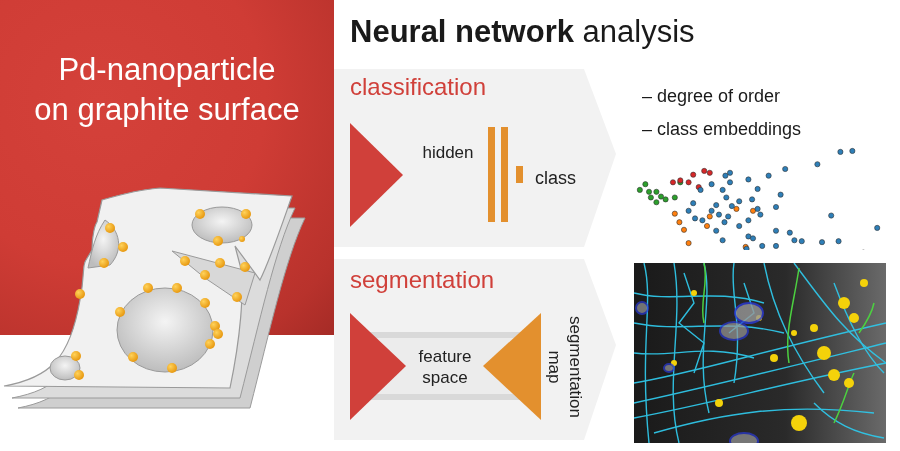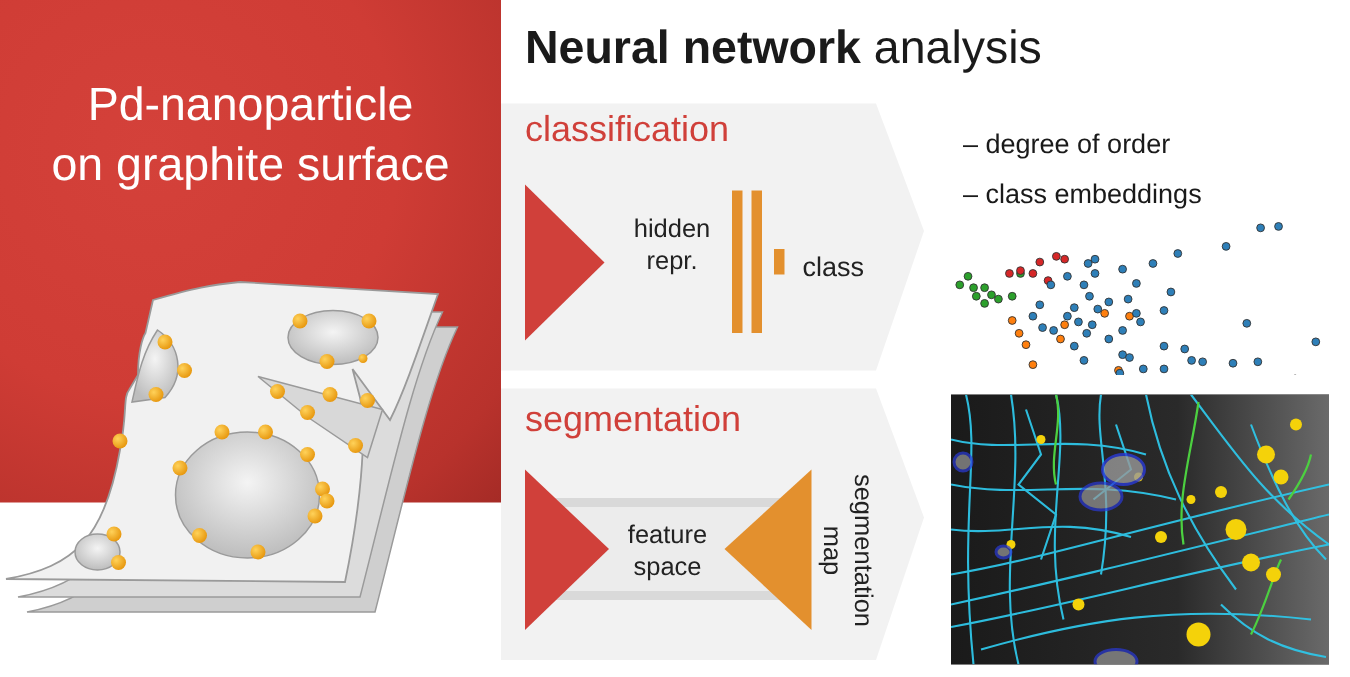--- a/index.html
+++ b/index.html
@@ -88,21 +88,20 @@
 
 <div class="panel-label" style="left:350px;top:73px">classification</div>
 <svg style="position:absolute;left:340px;top:120px" width="200" height="110">
   <polygon points="10,3 63,55 10,107" fill="#d0403a"></polygon>
   <rect x="148" y="7" width="7" height="95" fill="#e3902e"></rect>
   <rect x="161" y="7" width="7" height="95" fill="#e3902e"></rect>
   <rect x="176" y="46" width="7" height="17" fill="#e3902e"></rect>
 </svg>
 <div class="txt" style="left:408px;top:142px;width:80px;">
   <div>hidden</div>
-  <div>repr.</div>
 </div>
 <div class="txt" style="left:535px;top:168px;font-size:18px;text-align:center;">class</div>
 
 <div class="panel-label" style="left:350px;top:266px">segmentation</div>
 <svg style="position:absolute;left:340px;top:310px" width="210" height="115">
   <rect x="30" y="22" width="160" height="68" fill="#d9d9d9"></rect>
   <rect x="30" y="28" width="160" height="56" fill="#ececec"></rect>
   <polygon points="10,3 66,56 10,110" fill="#d0403a"></polygon>
   <polygon points="201,3 143,56 201,110" fill="#e3902e"></polygon>
 </svg>

